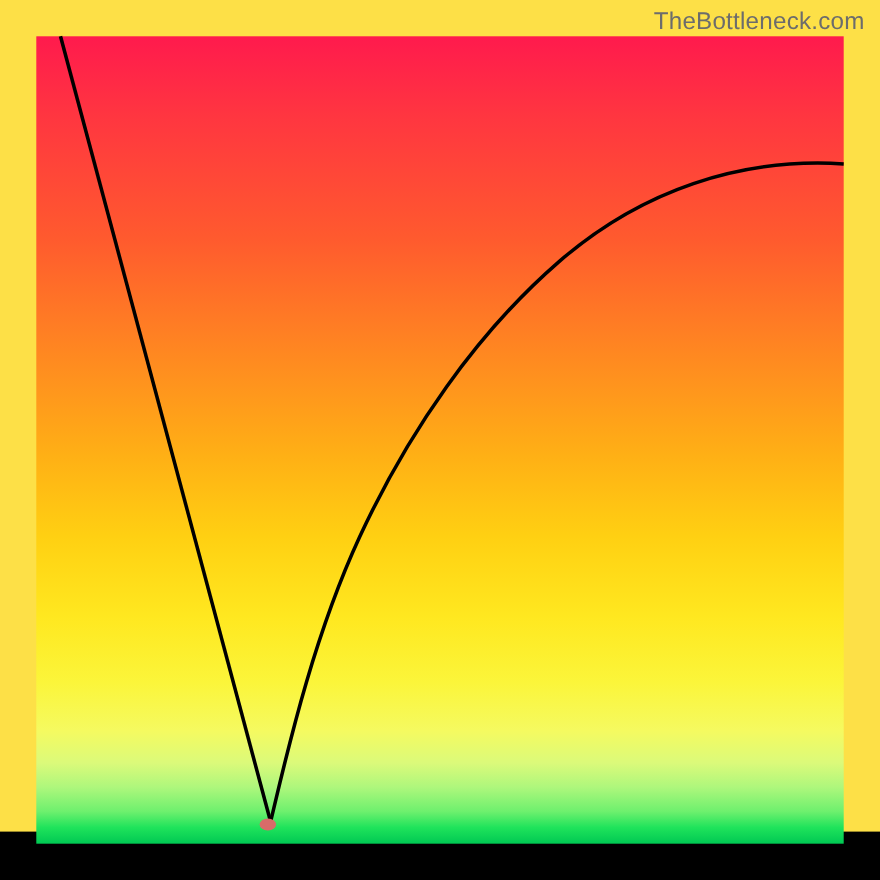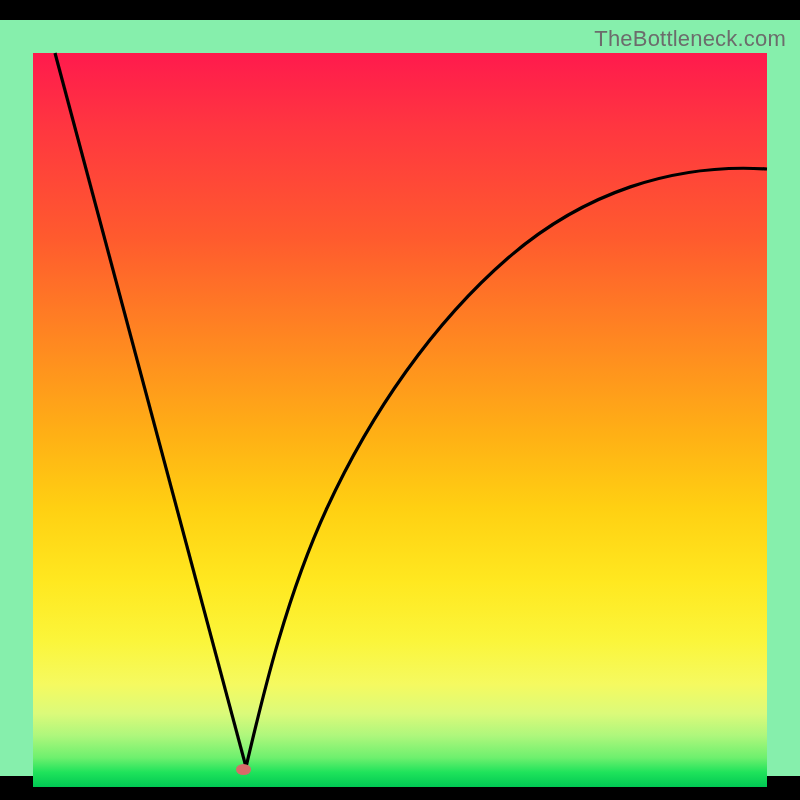--- a/index.html
+++ b/index.html
@@ -8,22 +8,21 @@
     width: 800px;
     height: 800px;
     background: #000;
     overflow: hidden;
     font-family: Arial, Helvetica, sans-serif;
   }
   .frame {
     position: relative;
     width: 800px;
     height: 756px;
-    background: #86efac;
-    margin-top: 20px;
+    background: #fde047;
   }
   .plot-area {
     position: absolute;
     left: 33px;
     top: 33px;
     width: 734px;
     height: 734px;
     
     background: linear-gradient(
       to bottom,

